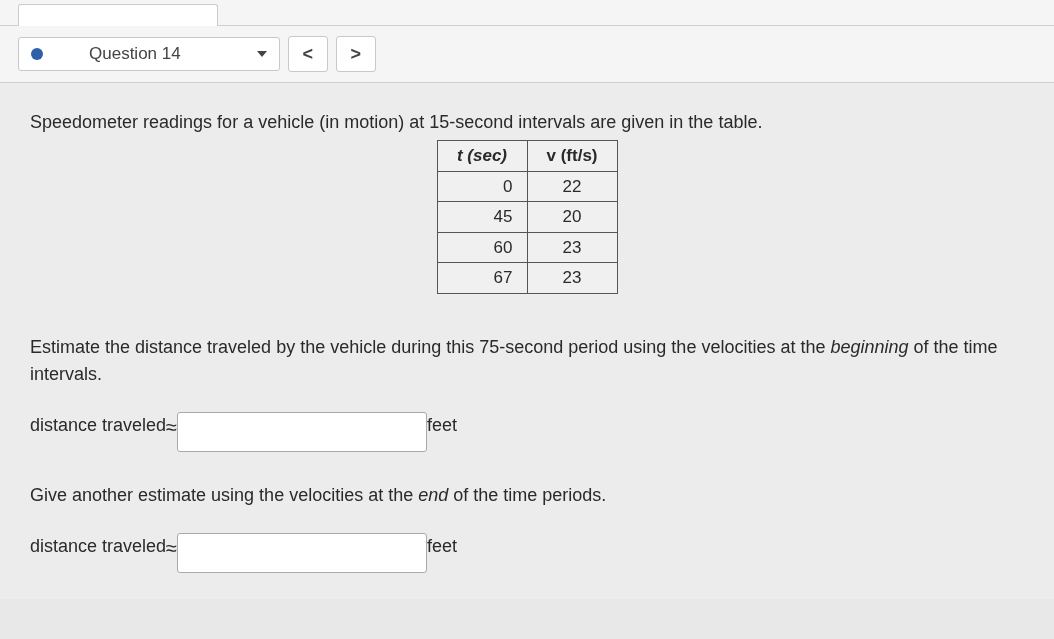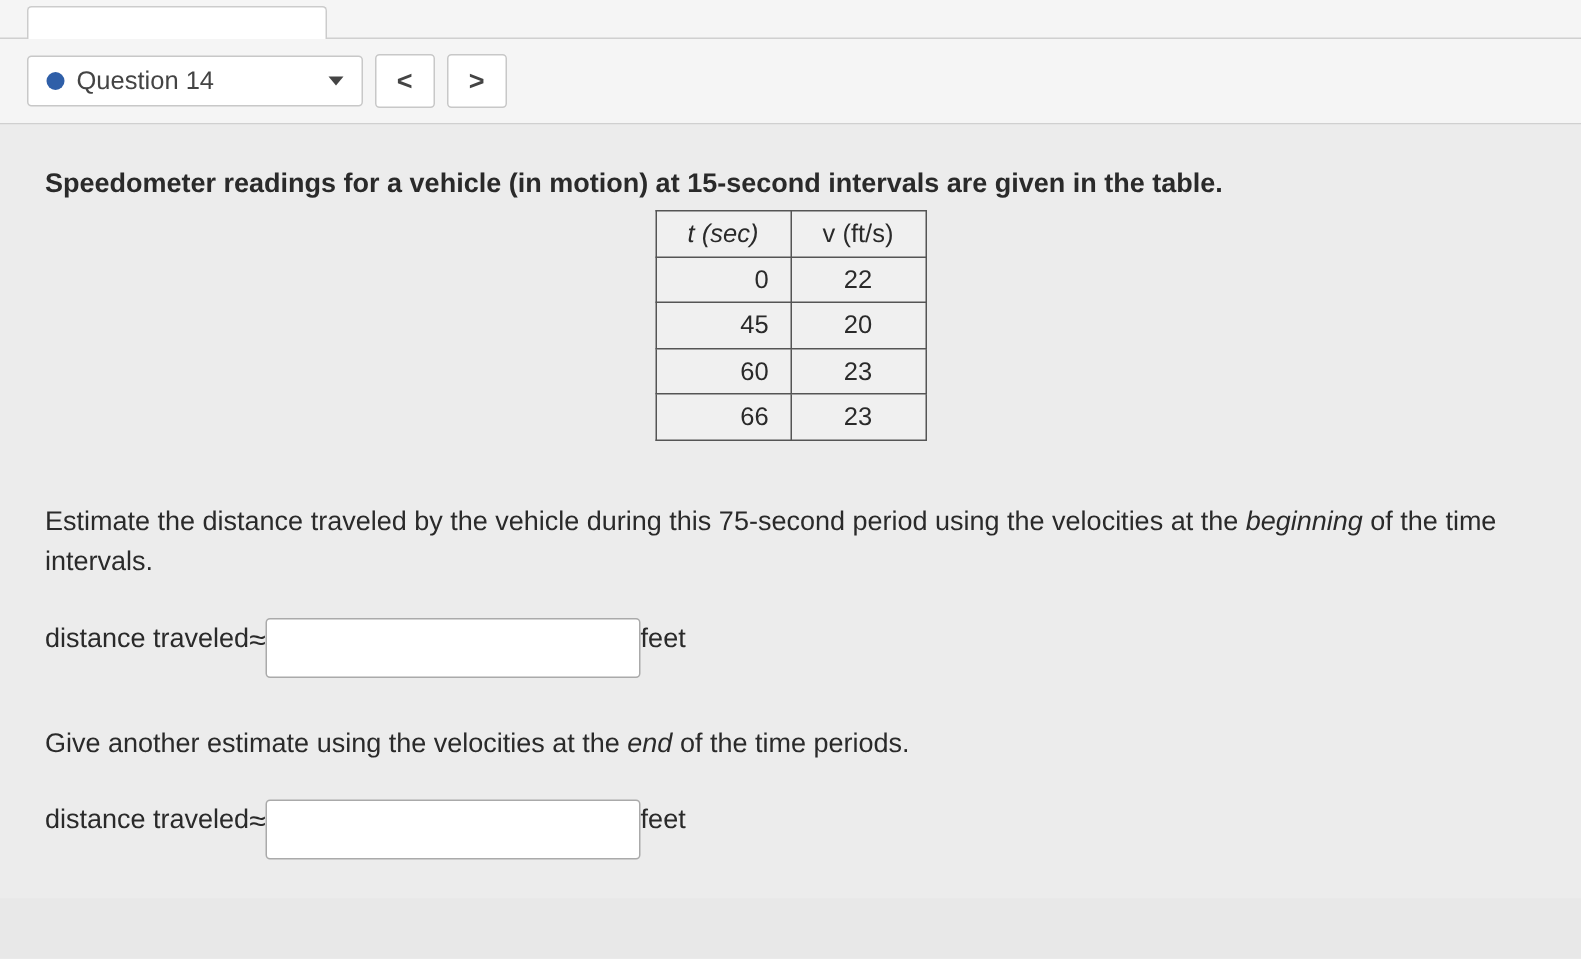--- a/index.html
+++ b/index.html
@@ -44,21 +44,21 @@
     padding: 6px 12px;
     font-size: 17px;
     color: #444;
     cursor: pointer;
   }
   .dot {
     width: 12px; height: 12px; border-radius: 50%;
     background: #2f5fa8;
     margin-right: 8px;
   }
-  .selector-left { display:flex; align-items:center; }
+  .selector-left { display:flex; align-items:center;gap:38px; }
   .caret-down {
     width: 0; height: 0;
     border-left: 5px solid transparent;
     border-right: 5px solid transparent;
     border-top: 6px solid #444;
   }
   .nav-btn {
     width: 40px; height: 36px;
     border: 1px solid #c8c8c8;
     background: #fff;
@@ -67,34 +67,34 @@
     font-size: 18px; color:#444; font-weight:bold;
     cursor: pointer;
   }
   .content {
     padding: 26px 30px;
     background: #ececec;
     line-height: 1.5;
     font-size: 18px;
     color: #2a2a2a;
   }
-  .intro { margin-bottom: 4px; font-weight: bold; }
+  .intro { margin-bottom: 4px; }
   .data-table {
     border-collapse: collapse;
     margin: 0 auto 40px auto;
     background: #f0f0f0;
   }
   .data-table th, .data-table td {
     border: 1px solid #555;
     padding: 2px 0;
     text-align: center;
     font-size: 17px;
     width: 90px;
   }
-  .data-table th { font-weight: normal; }
+  .data-table th { font-weight: bold; }
   .data-table td:first-child { text-align: right; padding-right: 14px; }
   .data-table td:last-child { text-align: center; }
   .prompt1 { margin-bottom: 24px; }
   .prompt2 { margin: 30px 0 24px 0; }
   .ans-row {
     display:flex; align-items:flex-start; 
     font-size: 18px;
   }
   .ans-input {
     width: 250px;
@@ -149,21 +149,21 @@
         </tr>
         <tr>
           <td>45</td>
           <td>20</td>
         </tr>
         <tr>
           <td>60</td>
           <td>23</td>
         </tr>
         <tr>
-          <td>66</td>
+          <td>67</td>
           <td>23</td>
         </tr>
       </tbody>
   </table>
 
   <p class="prompt1">
     <span>Estimate the distance traveled by the vehicle during this 75-second period using the velocities at the </span><em>beginning</em><span> of the time intervals.</span>
   </p>
 
   <div class="ans-row">

